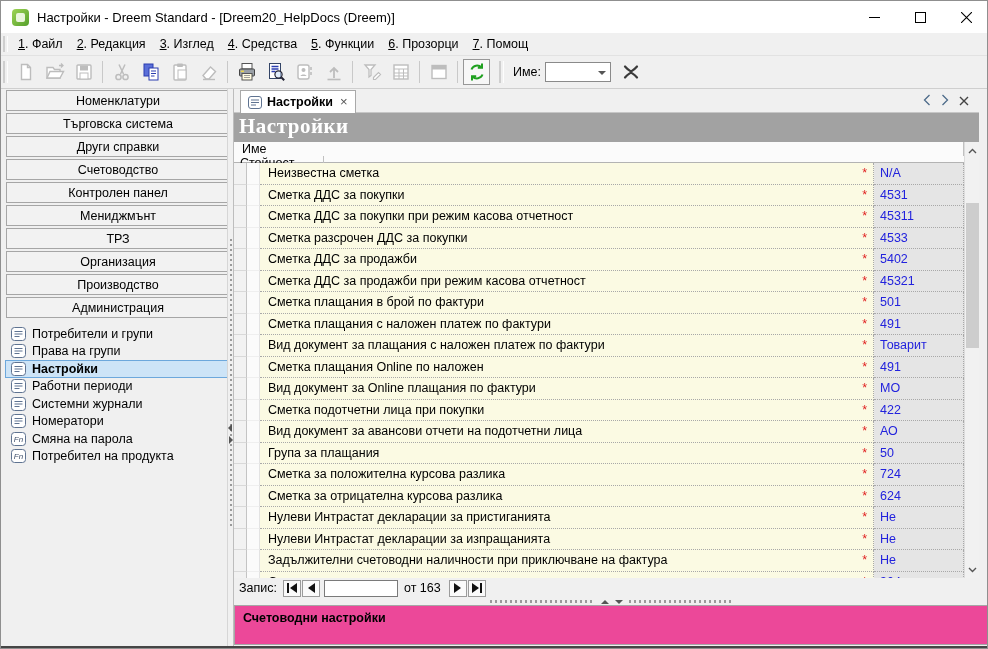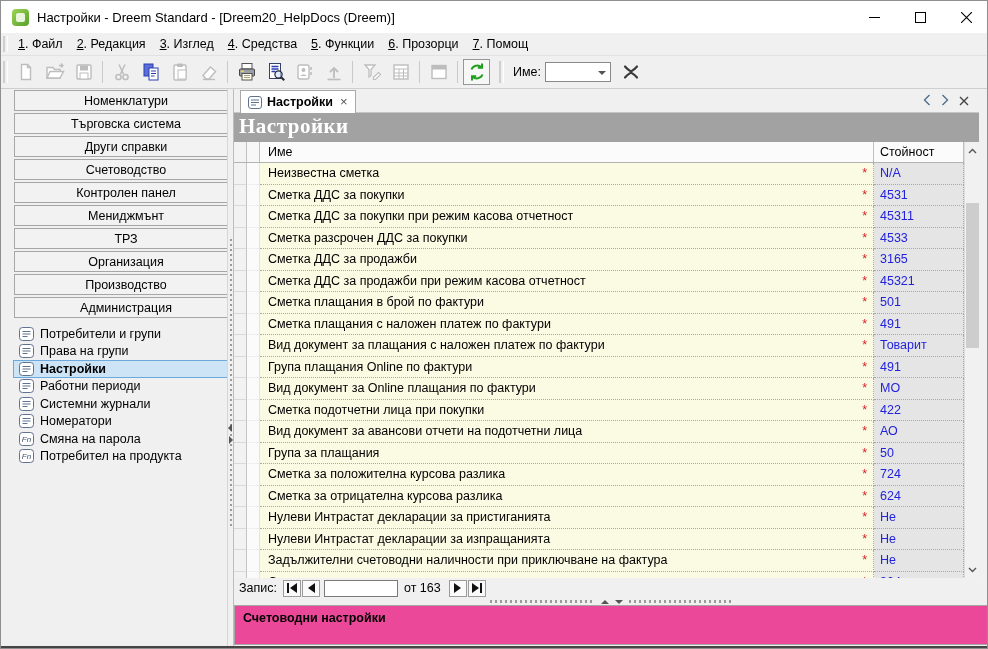--- a/index.html
+++ b/index.html
@@ -25,21 +25,21 @@
   .mnum{text-decoration:underline;}
   
   .toolbar{position:absolute;left:0;top:55px;width:988px;height:33px;background:#f0f0f0;border-bottom:1px solid #cfcfcf;display:flex;align-items:center;}
   .tbtn{width:27px;height:26px;display:flex;align-items:center;justify-content:center;margin:0 1px;border:1px solid transparent;}
   .tbtn.boxed{border:1px solid #979797;background:#f7f7f7;}
   .tsep{width:1px;height:22px;background:#c9c9c9;margin:0 4px;flex:0 0 auto;}
   .tlabel{margin:0 4px 0 6px;}
   .combo{width:66px;height:20px;background:#fff;border:1px solid #8a8a8a;position:relative;}
   .combo .arrow{position:absolute;right:4px;top:8px;width:0;height:0;border-left:4px solid transparent;border-right:4px solid transparent;border-top:4px solid #555;}
   
-  .sidebar{position:absolute;left:12px;top:88px;width:226px;height:557px;background:#f0f0f0;}
+  .sidebar{position:absolute;left:4px;top:88px;width:226px;height:557px;background:#f0f0f0;}
   .side-btn{margin:0 1px 2px 1px;height:21px;background:#f2f2f2;border:1px solid #a6a6a6;
     display:flex;align-items:center;justify-content:center;}
   .tree{margin-top:7px;}
   .tree-item{height:17.5px;display:flex;align-items:center;padding-left:5px;border:1px solid transparent;}
   .tree-item .ticon{width:15px;height:14px;margin-right:6px;flex:0 0 auto;}
   .tree-item.selected{background:#cde4f7;border:1px solid #6da8dc;font-weight:bold;}
   
   .vsplit{position:absolute;left:226px;top:88px;width:7px;height:557px;background:#f0f0f0;border-left:1px solid #d6d6d6;border-right:1px solid #bdbdbd;}
   .vsplit .dots{position:absolute;left:2px;top:150px;height:290px;width:2px;
     background-image:repeating-linear-gradient(#9a9a9a 0 2px,transparent 2px 5px);}
@@ -50,21 +50,21 @@
   .tabbar{position:absolute;left:0;top:0;width:745px;height:24px;background:#f0f0f0;border-bottom:1px solid #c6c6c6;}
   .tab{position:absolute;left:6px;top:1px;height:23px;background:#fff;border:1px solid #a9a9a9;border-bottom:none;
     display:flex;align-items:center;padding:0 7px;font-weight:bold;}
   .tab .ticon{width:14px;height:13px;margin-right:5px;}
   .tab .tclose{margin-left:7px;color:#555;font-weight:normal;font-size:13px;line-height:10px;}
   .tabnav{position:absolute;right:10px;top:5px;display:flex;gap:10px;align-items:center;}
   .band{position:absolute;left:0;top:24px;width:745px;height:29px;background:#a2a2a2;color:#fff;
     font-family:"Liberation Serif",serif;font-weight:bold;font-size:21px;padding:1px 0 0 5px;letter-spacing:.5px;}
   
   .grid{position:absolute;left:0;top:53px;width:730px;height:436px;background:#fff;}
-  .ghead{display:flex;height:21px;background:#fbfbfb;border-bottom:1px solid #b3b3b3;}
+  .ghead{display:flex;height:21px;background:#fbfbfb;border-bottom:1px solid #b3b3b3;flex-direction:column;}
   .ghead .hsel{width:13px;border-right:1px solid #c0c0c0;background:#f3f3f3;}
   .ghead .hind{width:13px;border-right:1px solid #c0c0c0;background:#f7f7f7;}
   .ghead .hname{flex:1;display:flex;align-items:center;padding-left:8px;border-right:1px solid #c0c0c0;}
   .ghead .hval{width:90px;display:flex;align-items:center;padding-left:6px;border-right:1px solid #c0c0c0;}
   .rows{height:415px;overflow:hidden;background:#fff;}
   .trow{display:flex;height:21.5px;}
   .csel{width:13px;background:#f2f2f2;border-right:1px solid #c4c4c4;border-bottom:1px solid #d9d9d9;}
   .cind{width:13px;background:#fbfbfb;border-right:1px solid #e3e3e3;border-bottom:1px solid #efefef;}
   .cname{flex:1;background:#fbfae3;border-right:1px dotted #a8a8a8;border-bottom:1px dotted #a8a8a8;
     display:flex;align-items:center;justify-content:space-between;padding:0 6px 0 8px;overflow:hidden;white-space:nowrap;}
@@ -412,21 +412,21 @@
             </div>
           </div>
           <div class="trow">
             <div class="csel"></div>
             <div class="cind"></div>
             <div class="cname">
               <span>Сметка ДДС за продажби</span>
               <span class="creq">*</span>
             </div>
             <div class="cval">
-              <span>3165</span>
+              <span>5402</span>
             </div>
           </div>
           <div class="trow">
             <div class="csel"></div>
             <div class="cind"></div>
             <div class="cname">
               <span>Сметка ДДС за продажби при режим касова отчетност</span>
               <span class="creq">*</span>
             </div>
             <div class="cval">
@@ -463,21 +463,21 @@
               <span class="creq">*</span>
             </div>
             <div class="cval">
               <span>Товарит</span>
             </div>
           </div>
           <div class="trow">
             <div class="csel"></div>
             <div class="cind"></div>
             <div class="cname">
-              <span>Група плащания Online по фактури</span>
+              <span>Сметка плащания Online по наложен</span>
               <span class="creq">*</span>
             </div>
             <div class="cval">
               <span>491</span>
             </div>
           </div>
           <div class="trow">
             <div class="csel"></div>
             <div class="cind"></div>
             <div class="cname">

